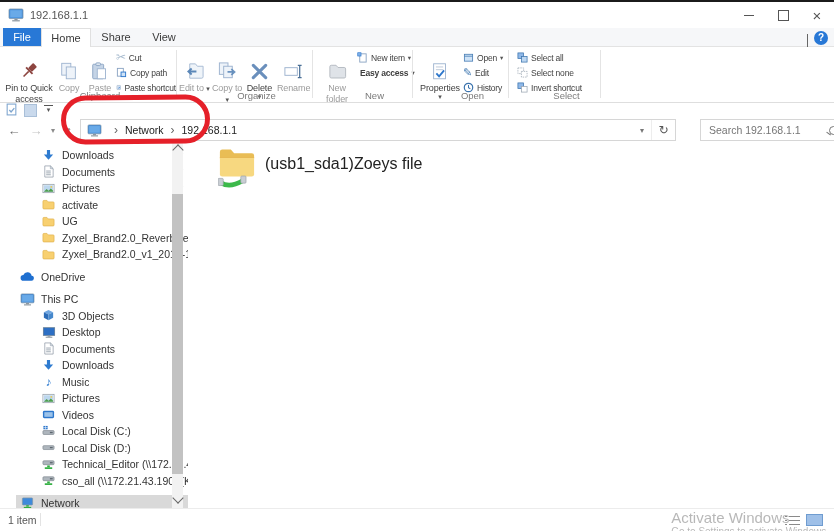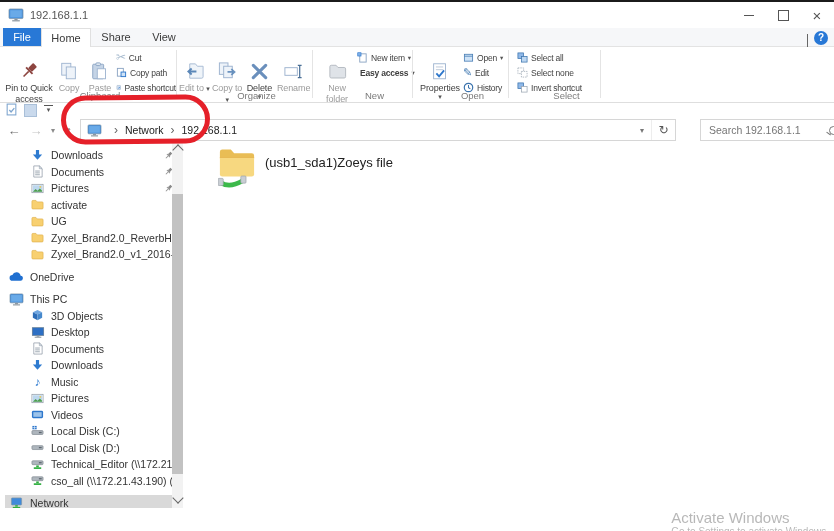--- a/index.html
+++ b/index.html
@@ -78,37 +78,37 @@
                 font-size:12px;color:#555;}
   .search{position:absolute;left:700px;top:1px;width:147px;height:22px;border:1px solid #d6d6d6;background:#fff;
           display:flex;align-items:center;box-sizing:border-box;padding:0 6px;}
   .search input{flex:1;border:none;outline:none;background:transparent;font-size:10.5px;color:#444;
                 font-family:"Liberation Sans","DejaVu Sans",sans-serif;min-width:0;}
   .mag{width:7px;height:7px;border:1.4px solid #777;border-radius:50%;position:relative;margin-right:2px;}
   .mag::after{content:"";position:absolute;left:-4px;top:6px;width:5px;height:1.4px;background:#777;transform:rotate(35deg);}
 
   
   .body{position:absolute;left:0;top:142px;width:834px;height:366px;background:#fff;}
-  .sidebar{position:absolute;left:5px;top:0;width:183px;height:366px;overflow:hidden;padding-top:5px;box-sizing:border-box;}
+  .sidebar{position:absolute;left:16px;top:0;width:183px;height:366px;overflow:hidden;padding-top:5px;box-sizing:border-box;}
   .si{display:flex;align-items:center;height:16.5px;padding-left:25px;width:172px;box-sizing:border-box;font-size:10.5px;color:#333;}
   .si-root{padding-left:4px;}
   .si-sel{background:#d9d9d9;}
   .sic{width:15px;margin-right:6px;flex:none;display:flex;justify-content:center;}
   .sil{white-space:nowrap;overflow:hidden;}
   .spin{margin-left:auto;margin-right:4px;flex:none;}
   .sgap{height:6px;}
   .musical{font-size:12px;color:#2e7bd0;line-height:12px;font-weight:bold;}
 
   .sb-scroll{position:absolute;left:172px;top:0;width:11px;height:366px;background:#f2f2f2;}
   .sb-arrow{position:absolute;left:2px;width:7px;height:7px;}
   .sb-thumb{position:absolute;left:0;top:52px;width:11px;height:280px;background:#c2c2c2;}
 
   .main{position:absolute;left:183px;top:0;width:651px;height:366px;}
   .tile{position:absolute;left:35px;top:3px;display:flex;width:220px;height:48px;}
-  .tile-label{margin-left:9px;margin-top:10px;font-size:13px;color:#222;white-space:nowrap;}
+  .tile-label{margin-left:9px;margin-top:10px;font-size:16px;color:#222;white-space:nowrap;}
 
   
   .statusbar{position:absolute;left:0;bottom:0;width:834px;height:23px;background:#fff;border-top:1px solid #ececec;box-sizing:border-box;}
   .sb-count{position:absolute;left:8px;top:5px;font-size:10.5px;color:#555;}
   .sb-vsep{position:absolute;left:40px;top:4px;width:1px;height:13px;background:#e3e3e3;}
   .view-details{position:absolute;right:34px;top:6px;}
   .view-thumb{position:absolute;right:11px;top:5px;width:17px;height:12px;background:#9fc0e8;border:1px solid #6f9cd0;box-sizing:border-box;}
 
   
   .watermark{position:absolute;right:5px;bottom:-6px;color:#7e7e7e;opacity:0.55;pointer-events:none;text-align:left;}
@@ -722,20 +722,30 @@
     <div class="main">
       <div class="tile">
         <svg width="38" height="44">
             <use href="#s-sharefolder"></use>
           </svg>
         <span class="tile-label">(usb1_sda1)Zoeys file</span>
       </div>
     </div>
   </div>
 
+  <div class="statusbar">
+    <span class="sb-count">1 item</span>
+    <span class="sb-vsep"></span>
+    <svg class="view-details" width="15" height="11">
+      <g stroke="#8a8a8a" stroke-width="1.2">
+        <path d="M0 1.5 h2 M4 1.5 h11 M0 5.5 h2 M4 5.5 h11 M0 9.5 h2 M4 9.5 h11"></path>
+      </g>
+    </svg>
+    <div class="view-thumb"></div>
+  </div>
 
   <div class="watermark">
     <div class="wm1">Activate Windows</div>
     <div class="wm2">Go to Settings to activate Windows.</div>
   </div>
 
   <div class="oval"></div>
 
 </div>
 

